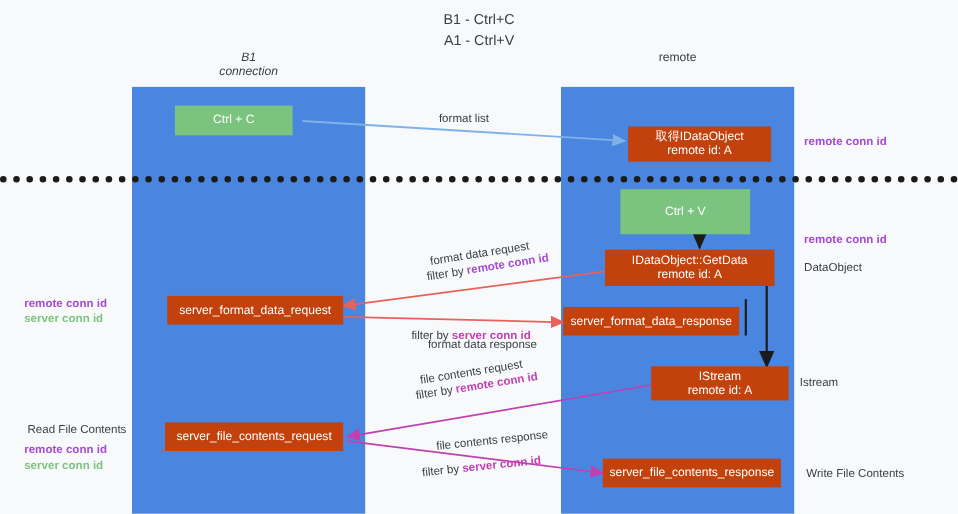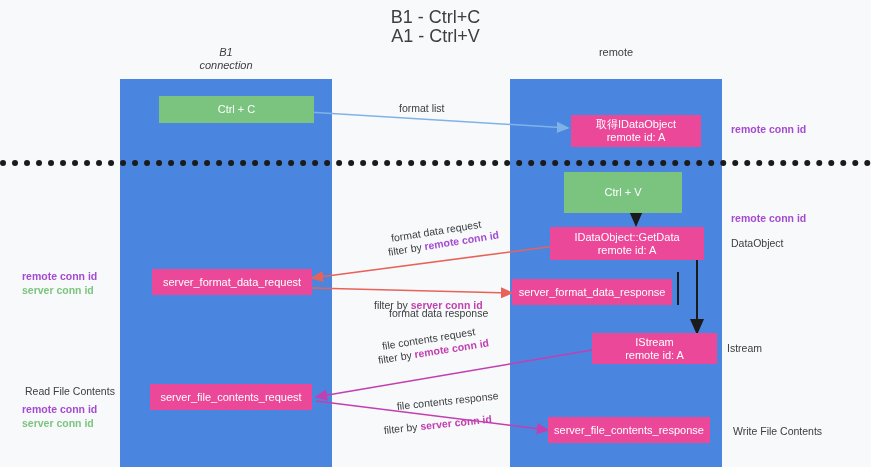--- a/index.html
+++ b/index.html
@@ -17,37 +17,37 @@
 
   .lane-head{
     position:absolute;text-align:center;color:#3c4043;
     font-size:11px;line-height:13px;
   }
   .lane-head-b1{left:120px;top:46px;width:212px;font-style:italic;}
   .lane-head-a1{left:510px;top:46px;width:212px;}
 
   .title{
     position:absolute;left:0;top:8px;width:871px;text-align:center;
-    color:#3c4043;font-size:18px;line-height:19px;
+    color:#3c4043;font-size:13px;line-height:19px;
   }
 
   .divider{
     position:absolute;left:0;top:160px;width:871px;height:0;
     border-top:6px dotted #1b1b1b;
   }
 
   .box{
     position:absolute;box-sizing:border-box;
     display:flex;flex-direction:column;
     align-items:center;justify-content:center;
     color:#ffffff;font-size:11px;line-height:13px;
     text-align:center;padding:2px 4px;
   }
   .box.green{background:#7bc47f;}
-  .box.orange{background:#ec4899;text-align:right;}
+  .box.orange{background:#c2410c;text-align:right;}
 
   .side-label{
     position:absolute;font-size:10.5px;line-height:14px;
   }
   .c-purple{color:#a54bd3;font-weight:bold;}
   .c-green{color:#7bc47f;font-weight:bold;}
   .c-magenta{color:#c23fb0;font-weight:bold;}
   .c-dark{color:#3c4043;font-weight:normal;}
 
   .edge-label{
@@ -108,21 +108,21 @@
 
     <path d="M592,350 L316,397" stroke="#c23fb0" stroke-width="1.6" fill="none" marker-end="url(#ah-magenta)"></path>
 
     <path d="M316,401 L548,430" stroke="#c23fb0" stroke-width="1.6" fill="none" marker-end="url(#ah-magenta)"></path>
 
     <path d="M678,305 L678,272" stroke="#1b1b1b" stroke-width="2" fill="none"></path>
   </svg>
 
   <div class="divider"></div>
 
-  <div class="box green" style="left:159px;top:96px;width:155px;height:27px;">
+  <div class="box green" style="left:159px;top:96px;width:107px;height:27px;">
     <span>Ctrl + C</span>
   </div>
 
   <div class="box orange" style="left:571px;top:115px;width:130px;height:32px;">
     <span>取得IDataObject</span>
     <span>remote id: A</span>
   </div>
 
   <div class="box green" style="left:564px;top:172px;width:118px;height:41px;">
     <span>Ctrl + V</span>

